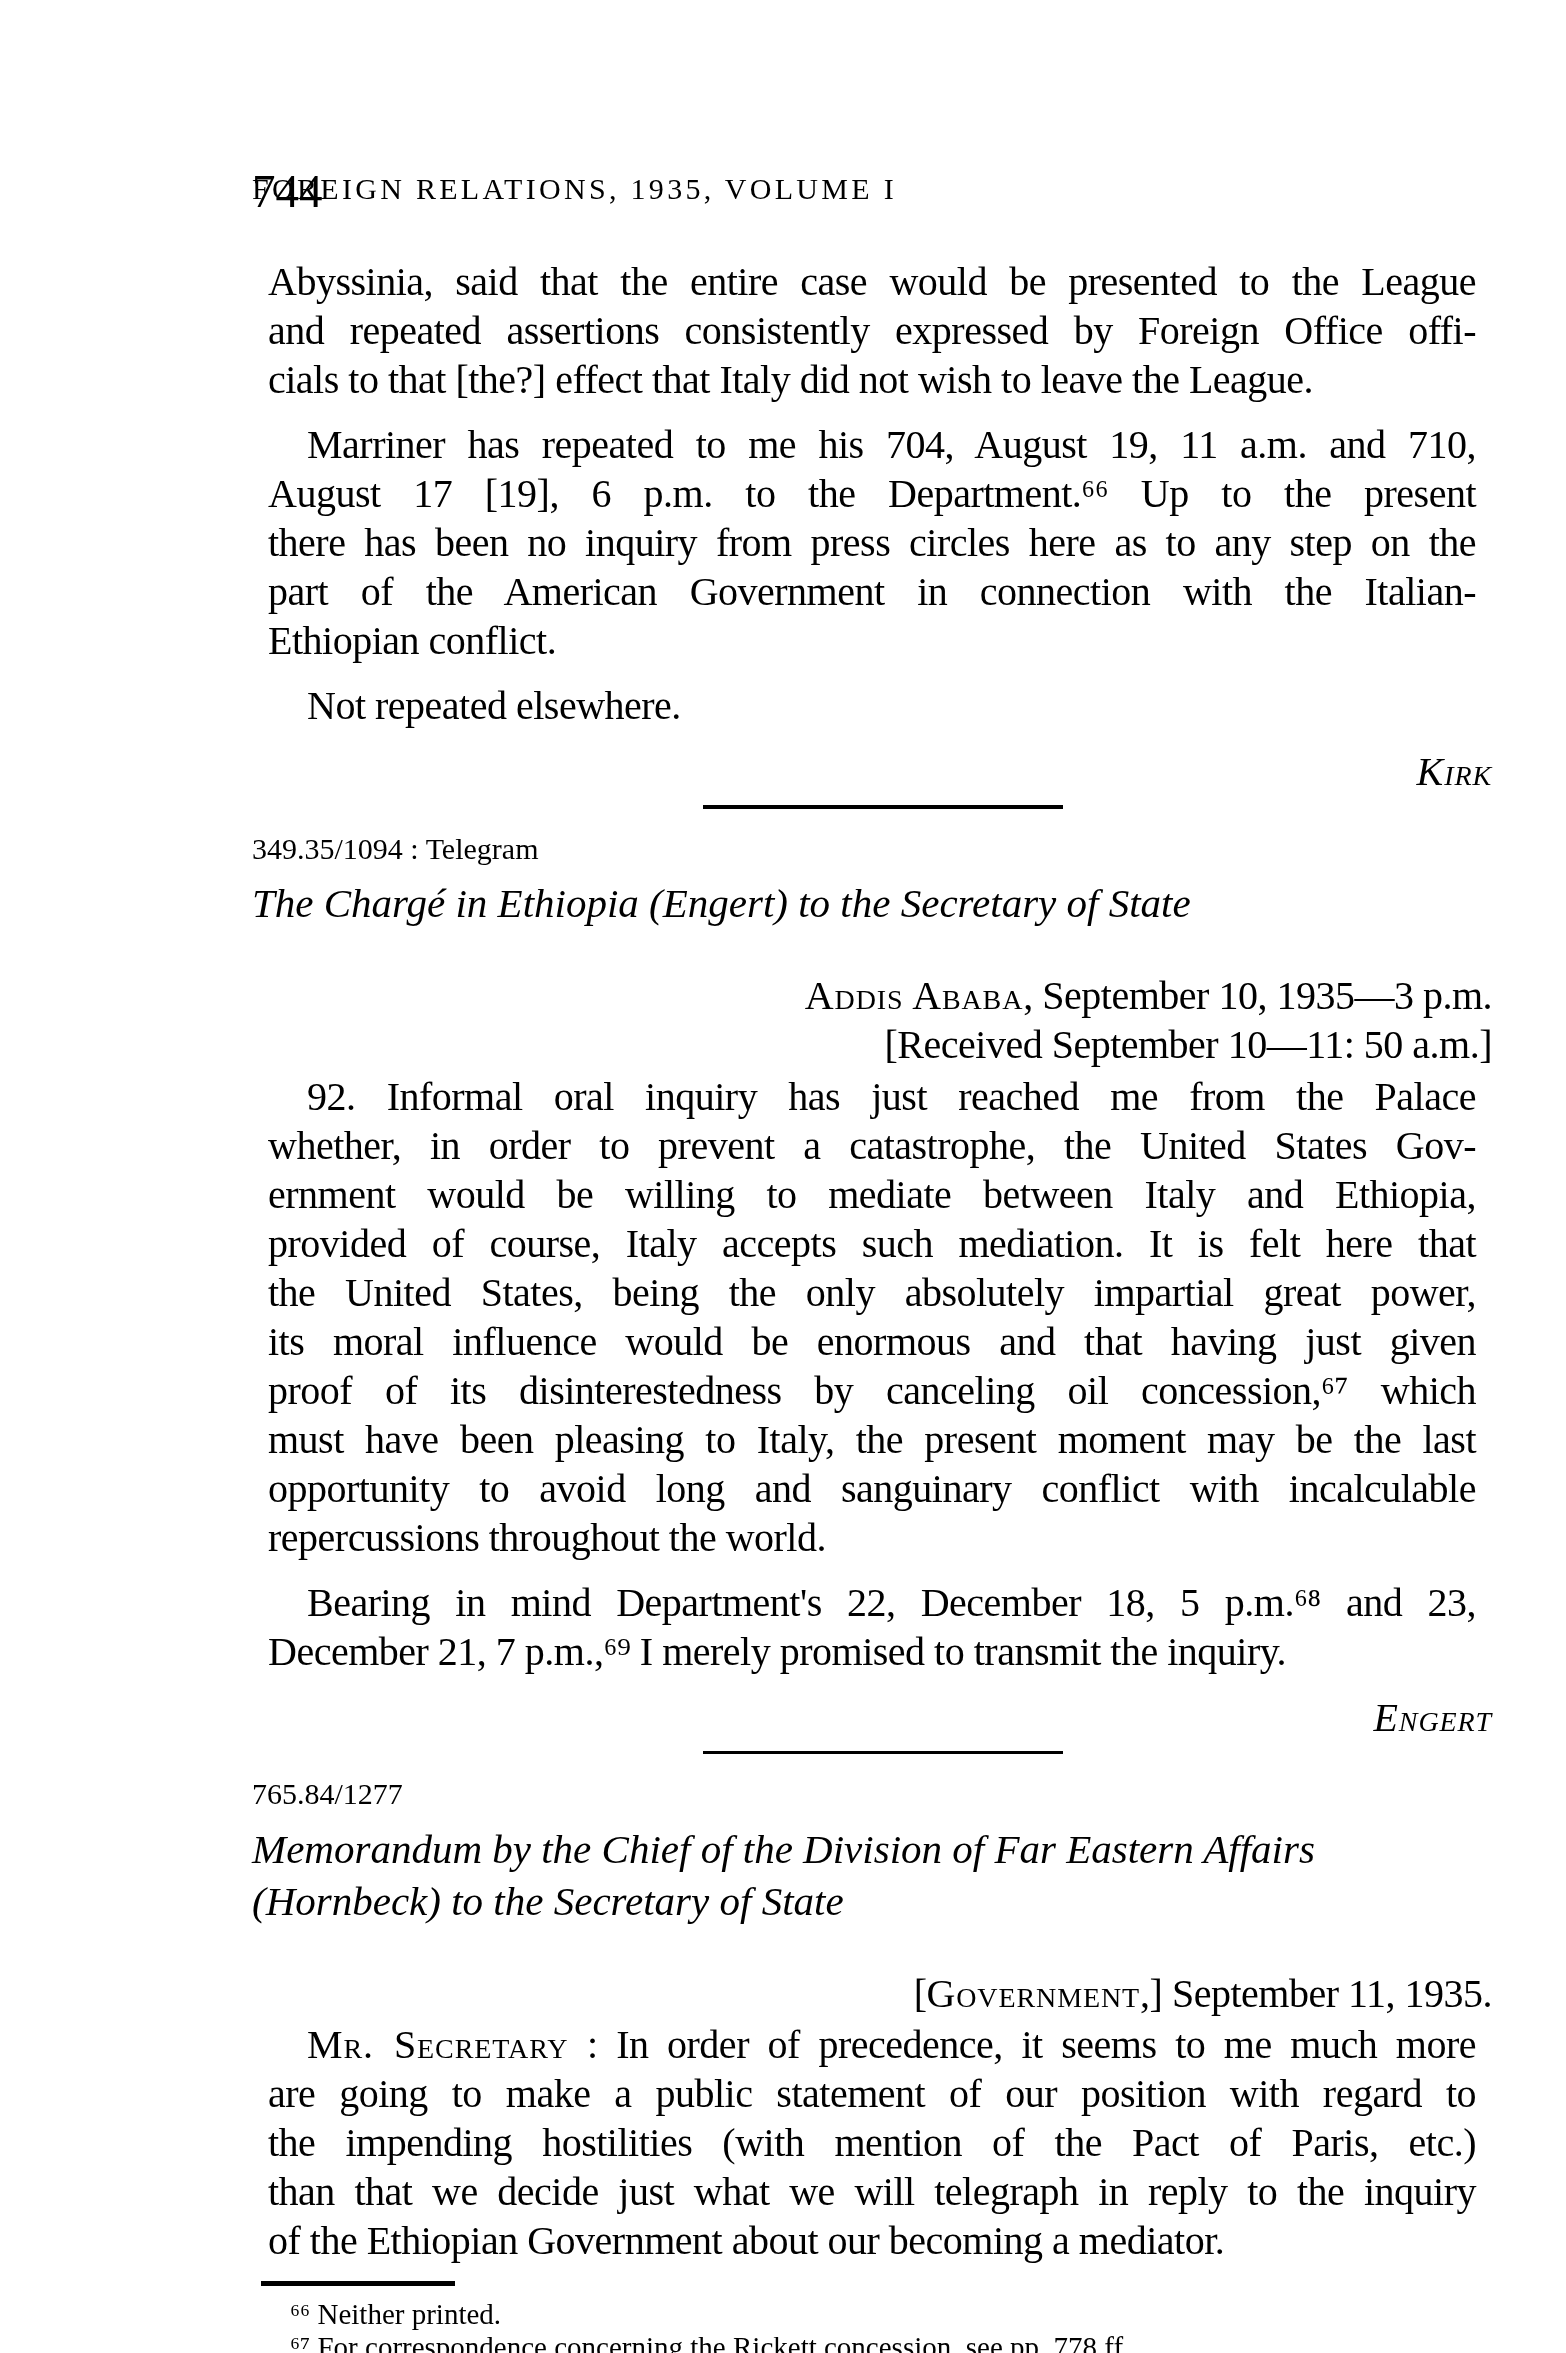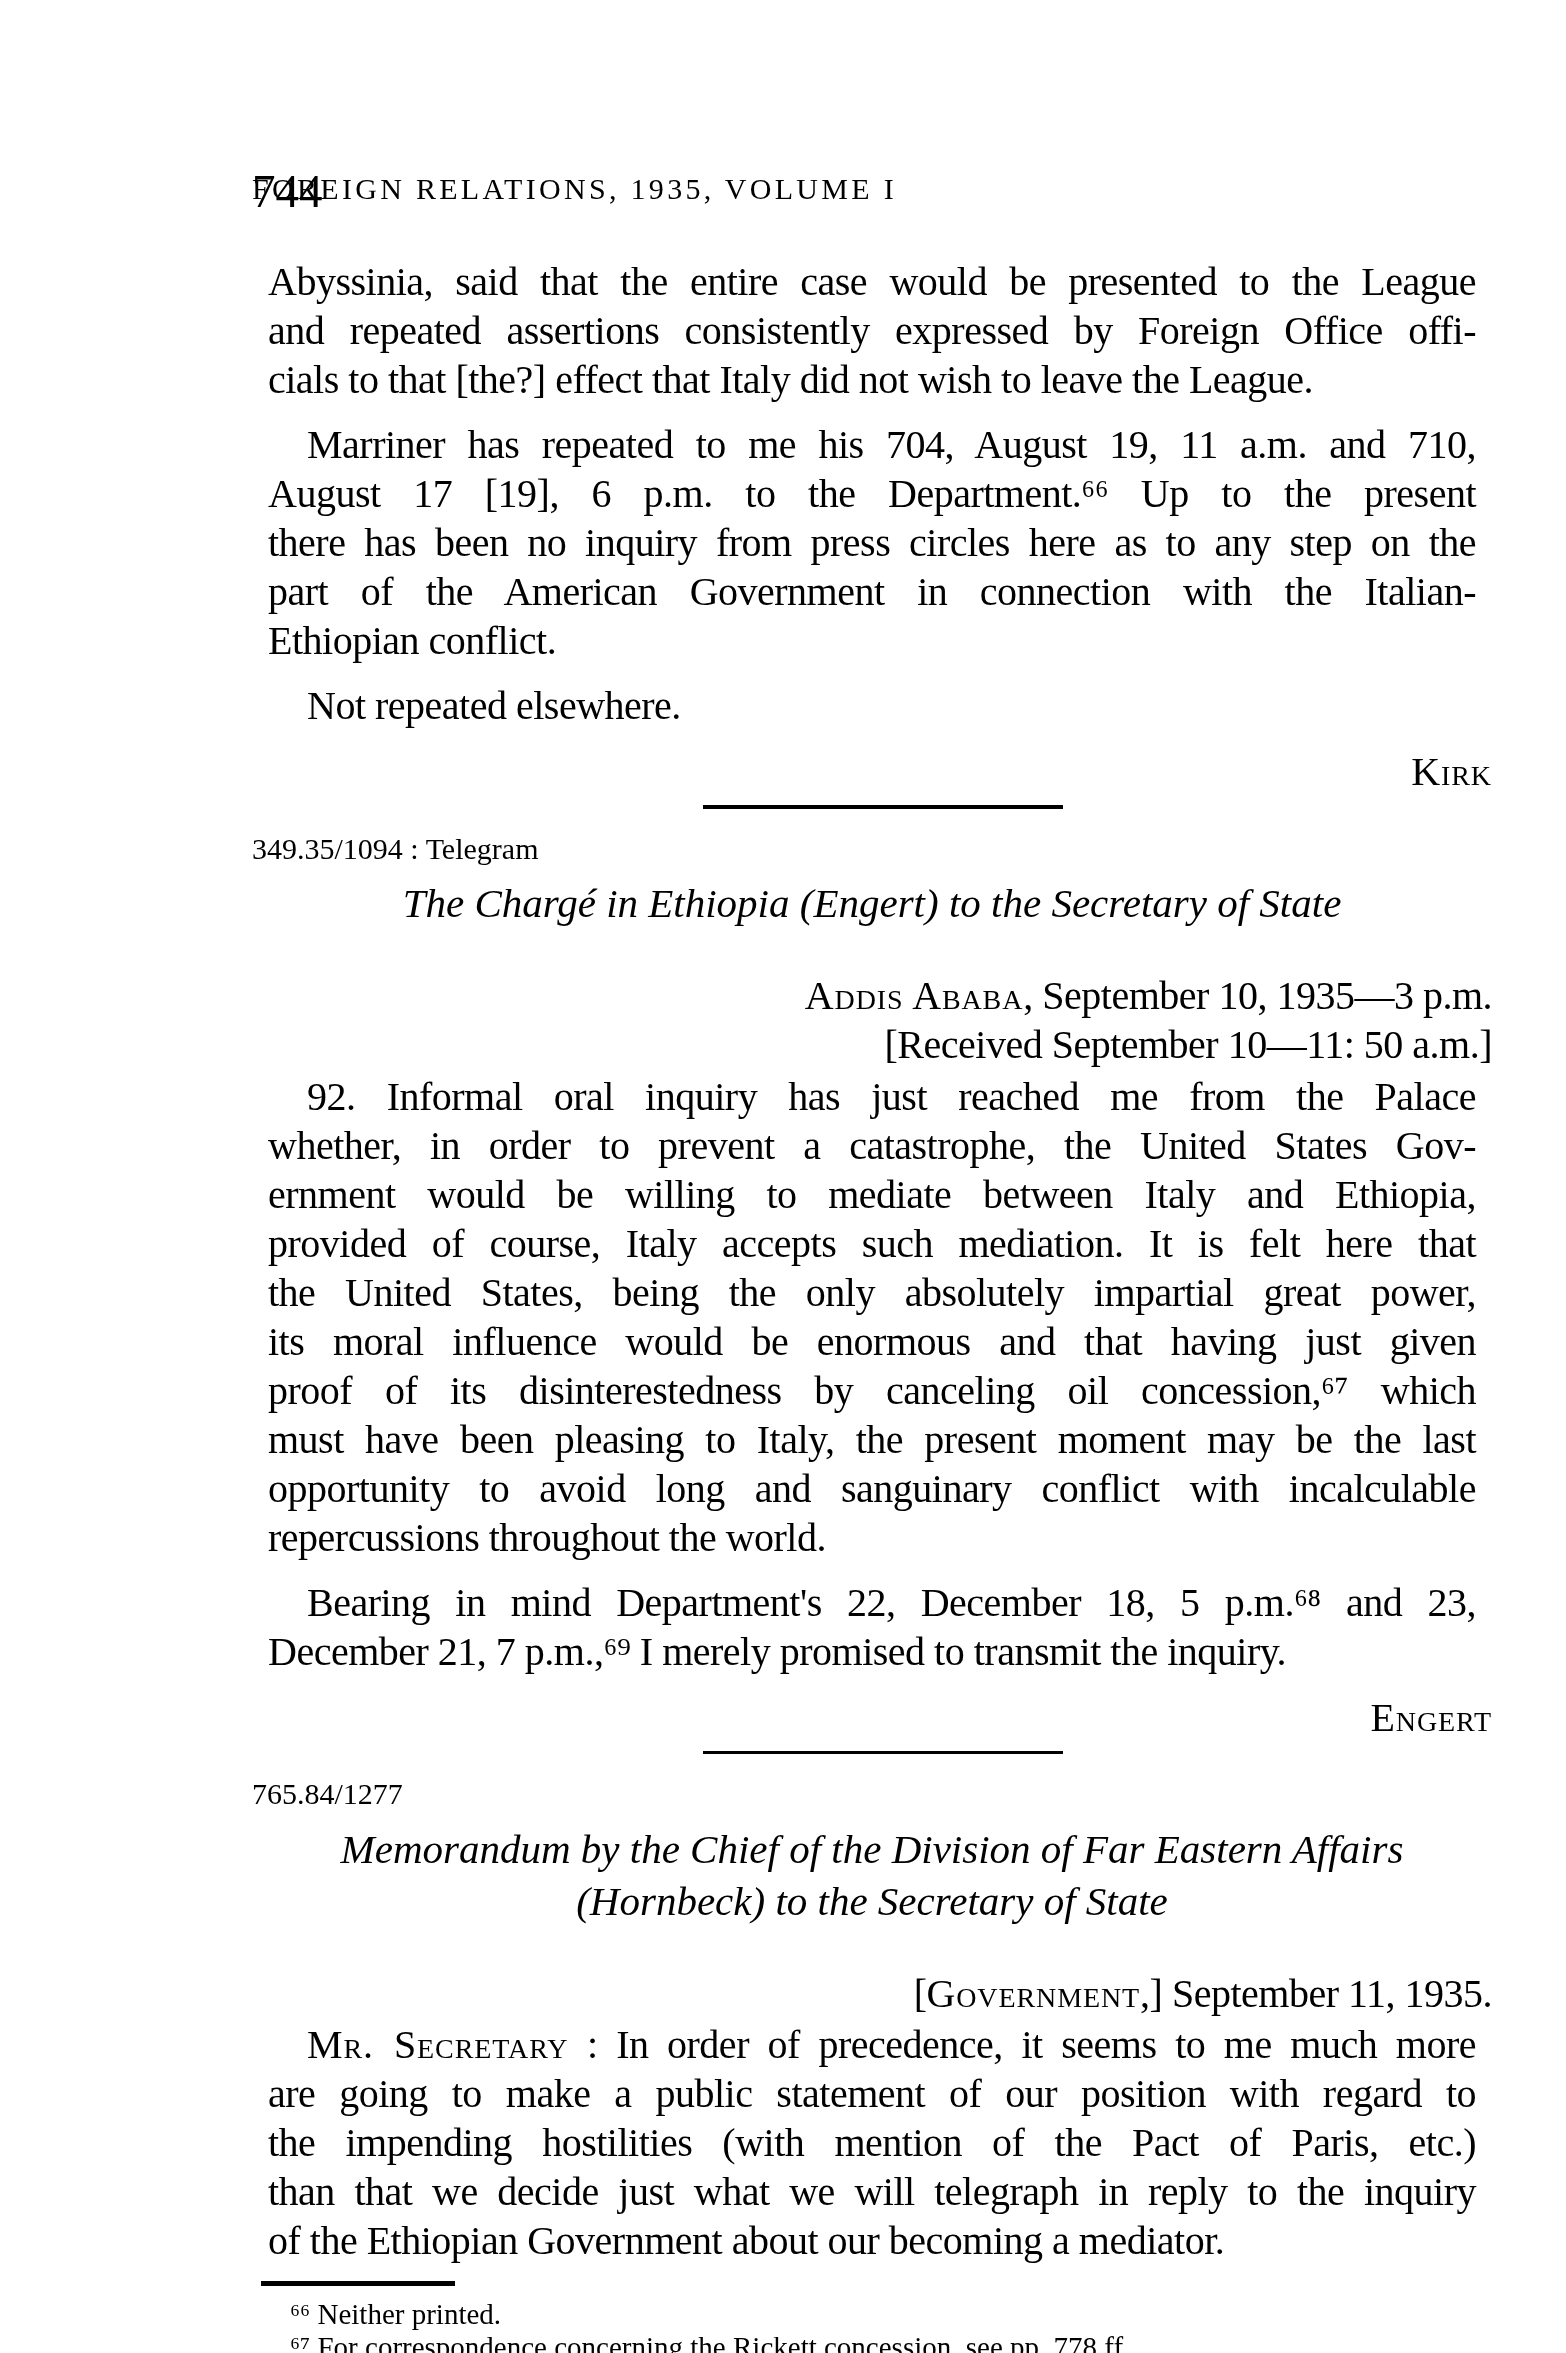--- a/index.html
+++ b/index.html
@@ -40,34 +40,34 @@
   .para.indent .lines .line:first-child { text-indent: 39px; }
 
   .lead-line { text-align: justify; text-align-last: justify; text-indent: 39px; }
 
   .sc { font-variant: small-caps; letter-spacing: 0.9px; }
 
   .signature {
     text-align: right;
     font-size: 40px; line-height: 52px;
     margin-top: 0.9px;
+    font-style: italic;
   }
 
   .divider {
     width: 360px; height: 3.8px;
     background: #000;
     margin-top: 7px; margin-bottom: 21px;
     margin-left: 451px;
   }
 
   .file-ref { font-size: 30px; line-height: 38px; margin-top: 0; }
   .doc-heading {
     font-style: italic;
     font-size: 41px; line-height: 52px;
-    text-align: center;
     margin-top: 9.4px;
   }
   .dateline {
     text-align: right;
     font-size: 40px; line-height: 49px; letter-spacing: -0.5px;
     margin-top: 42px;
     font-family: Liberation Serif, serif;
   }
   .received {
     text-align: right;

